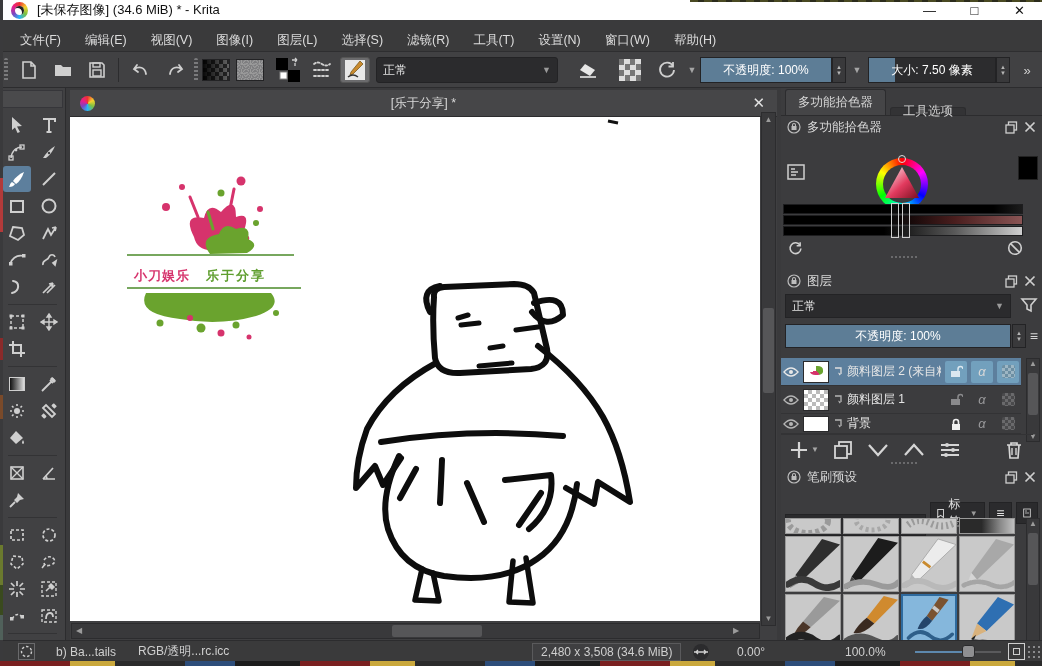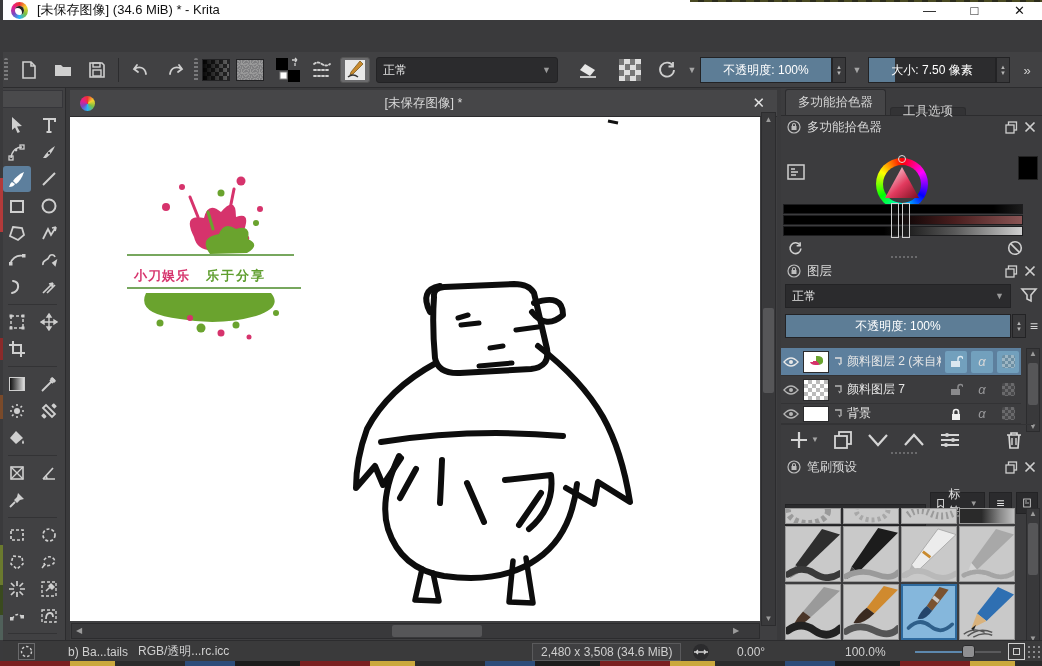--- a/index.html
+++ b/index.html
@@ -144,20 +144,33 @@
   <div class="titlebar">
     <div class="app-icon"></div>
     <div class="title-text">[未保存图像]  (34.6 MiB)  * - Krita</div>
     <div class="win-btns">
       <div class="win-btn">—</div>
       <div class="win-btn">□</div>
       <div class="win-btn">✕</div>
     </div>
   </div>
 
+  <div class="menubar">
+    <div class="menu-item">文件(F)</div>
+    <div class="menu-item">编辑(E)</div>
+    <div class="menu-item">视图(V)</div>
+    <div class="menu-item">图像(I)</div>
+    <div class="menu-item">图层(L)</div>
+    <div class="menu-item">选择(S)</div>
+    <div class="menu-item">滤镜(R)</div>
+    <div class="menu-item">工具(T)</div>
+    <div class="menu-item">设置(N)</div>
+    <div class="menu-item">窗口(W)</div>
+    <div class="menu-item">帮助(H)</div>
+  </div>
 
   <div class="toolbar">
     <div class="tb grip" style="left:4px;height:24px;top:6px;"></div>
     <div class="tb" style="left:14px;width:30px;">
       <svg width="20" height="20" viewBox="0 0 20 20">
           <path d="M4 2 h8 l4 4 v12 h-12 z M12 2 v4 h4" fill="none" stroke="#cfcfcf" stroke-width="1.6"></path>
         </svg>
     </div>
     <div class="tb" style="left:48px;width:30px;">
       <svg width="20" height="20" viewBox="0 0 20 20">
@@ -489,21 +502,21 @@
           <svg width="18" height="18" viewBox="0 0 18 18">
             <path d="M5 9 V4 M7.5 8 V2.5 M10 8 V3 M12.5 9 V4 M5 9 q-2 -1 -2 2 q1 4 3 5 h6 q2 -2 2.5 -7 l-2 0" fill="none" stroke="#cfcfcf" stroke-width="1.7" stroke-linecap="round"></path>
           </svg>
         </div>
     </div>
   </div>
 
   <div class="canvas-win">
     <div class="canvas-title">
       <div class="ct-icon"></div>
-      <div class="ct-text">[未保存图像]  *</div>
+      <div class="ct-text">[乐于分享]  *</div>
       <div class="ct-close">✕</div>
     </div>
 
     <div class="canvas-area">
       <svg width="690" height="504" viewBox="0 0 690 504">
 
         <path d="M538 4 l10 2" stroke="#111" stroke-width="3" fill="none"></path>
 
         <g>
           <path d="M57 138 H224" stroke="#4a8a28" stroke-width="1.6"></path>
@@ -641,21 +654,21 @@
           </svg>
         <span class="spacer" style="flex:1;"></span>
         <svg width="16" height="16" viewBox="0 0 16 16">
             <circle cx="8" cy="8" r="6.3" fill="none" stroke="#cfcfcf" stroke-width="1.6"></circle>
             <path d="M3.6 3.6 L12.4 12.4" stroke="#cfcfcf" stroke-width="1.6"></path>
           </svg>
       </div>
       <div class="dots-sep" style="position:absolute;left:110px;top:138px;"></div>
     </div>
 
-    <div style="position:relative;height:196px;">
+    <div style="position:relative;height:196px;margin-top:10px;">
       <div class="panel-head">
         <svg width="14" height="14" viewBox="0 0 14 14" class="ph-icon">
             <circle cx="7" cy="7" r="6" fill="none" stroke="#bdbdbd" stroke-width="1.2"></circle>
             <rect x="4.5" y="6" width="5" height="4" fill="#bdbdbd"></rect>
             <path d="M5.5 6 V5 a1.5 1.5 0 0 1 3 0 V6" fill="none" stroke="#bdbdbd" stroke-width="1.1"></path>
           </svg>
         <span>图层</span>
         <span class="spacer"></span>
         <svg width="13" height="13" viewBox="0 0 13 13">
             <rect x="3.5" y="1" width="8" height="8" fill="none" stroke="#cfcfcf" stroke-width="1.3"></rect>
@@ -716,21 +729,21 @@
         <div class="layer-row">
           <svg width="16" height="12" viewBox="0 0 16 12">
               <path d="M1 6 Q8 -2 15 6 Q8 14 1 6 Z" fill="none" stroke="#b5b5b5" stroke-width="1.4"></path>
               <circle cx="8" cy="6" r="2" fill="#b5b5b5"></circle>
             </svg>
           <div class="lthumb checker"></div>
           <svg width="10" height="10" viewBox="0 0 10 10">
               <path d="M2 1 L8 1 L8 7" fill="none" stroke="#b5b5b5" stroke-width="1.3"></path>
               <path d="M8 7 l-3 -1.5 l1.5 3 z" fill="#b5b5b5"></path>
             </svg>
-          <span class="lname">颜料图层 7</span>
+          <span class="lname">颜料图层 1</span>
           <div class="chip">
               <svg width="14" height="14" viewBox="0 0 14 14">
                 <rect x="2" y="6" width="9" height="6" fill="#8a8a8c"></rect>
                 <path d="M9 6 V4 a2.5 2.5 0 0 1 5 0" fill="none" stroke="#8a8a8c" stroke-width="1.5"></path>
               </svg>
             </div>
           <div class="chip">
               <span class="alpha" style="color:#9a9a9c;">α</span>
             </div>
           <div class="chip">
@@ -939,21 +952,21 @@
     </div>
   </div>
 
   <div class="statusbar">
     <div class="sb" style="left:18px;">
       <svg width="17" height="17" viewBox="0 0 17 17">
           <rect x="0.5" y="0.5" width="16" height="16" fill="none" stroke="#6a6a6c" stroke-width="1"></rect>
           <circle cx="8.5" cy="8.5" r="5" fill="none" stroke="#cfcfcf" stroke-width="1.4" stroke-dasharray="2.5 2"></circle>
         </svg>
     </div>
-    <div class="sb" style="left:68px;">b) Ba...tails</div>
+    <div class="sb" style="left:56px;">b) Ba...tails</div>
     <div class="sb" style="left:138px;">RGB/透明...rc.icc</div>
     <div class="sb" style="left:532px;">
         <span class="dims-box">2,480 x 3,508 (34.6 MiB)</span>
       </div>
     <div class="sb" style="left:692px;">
       <svg width="18" height="18" viewBox="0 0 18 18">
           <circle cx="9" cy="9" r="8" fill="#2b2b2d"></circle>
           <path d="M2 9 H16 M4 9 l2 -2 M4 9 l2 2 M14 9 l-2 -2 M14 9 l-2 2" stroke="#cfcfcf" stroke-width="1.3" fill="none"></path>
         </svg>
     </div>

